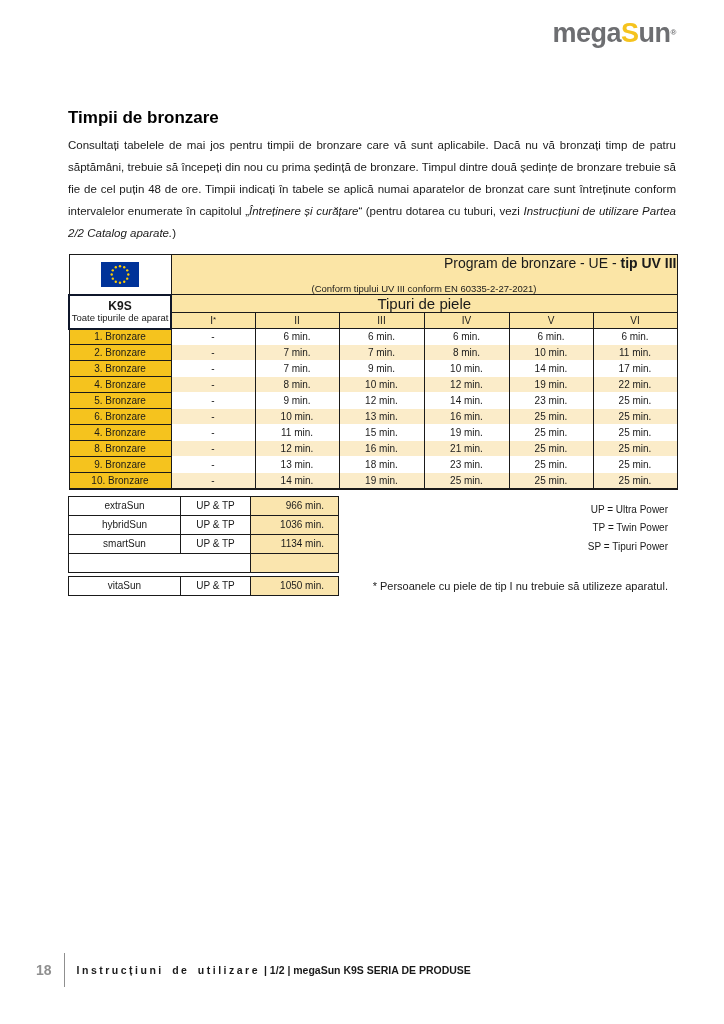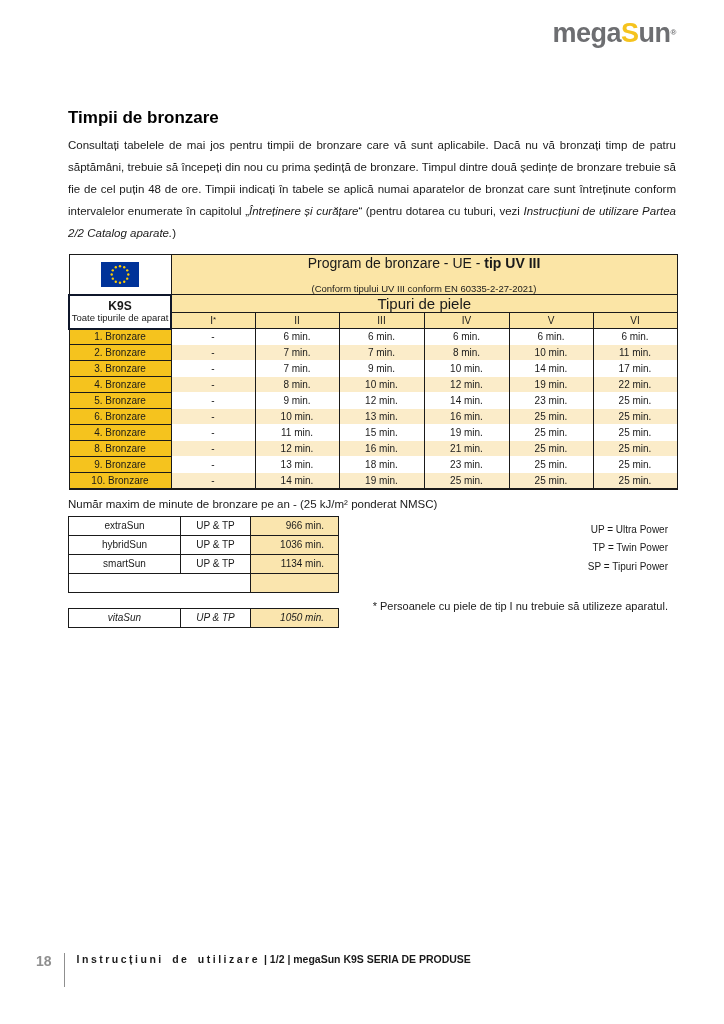--- a/index.html
+++ b/index.html
@@ -18,45 +18,45 @@
   .content { margin:0 48px 0 68px; width:608px; }
   .heading { margin-top:58px; font-size:17px; font-weight:bold; color:#000000; }
   .intro { margin-top:6px; font-size:11.5px; line-height:22px; text-align:justify; }
   .intro i { font-style:italic; }
   
   table.main { margin-top:10px; width:608px; border-collapse:collapse; table-layout:fixed;
                border:1px solid #1a1a1a; border-bottom:2px solid #1a1a1a; }
   table.main td { padding:0; text-align:center; vertical-align:middle; }
   .flag-cell { background:#fff; border:1px solid #1a1a1a; }
   .title-cell { background:#FBE5A6; border:1px solid #1a1a1a; padding:4px 0 3px; }
-  .t-title { font-size:14px; }
+  .t-title { font-size:14px;text-align:right; }
   .t-title b { font-weight:bold; }
   .t-sub { font-size:9.5px; margin-top:12px; }
   .k9s-cell { background:#fff; border:2px solid #0f172a; padding:1px 4px; }
   .k9s-model { font-size:12px; font-weight:bold; line-height:13px; }
   .k9s-note { font-size:9.5px; line-height:10.5px; }
   .skin-head { background:#FBE5A6; border:1px solid #1a1a1a; font-size:15px; height:15px; }
   .col-head { background:#FBE5A6; border:1px solid #1a1a1a; font-size:10px; height:15px; }
   .col-head sup { font-size:8px; vertical-align:top; }
   table.main tbody tr { height:16px; }
   .row-label { background:#F5C31E; border:1px solid #1a1a1a; font-size:10px; }
   .data-cell { background:#fff; border-left:1px solid #1a1a1a; border-right:1px solid #1a1a1a;
                border-top:1px solid #ffffff; font-size:10px; }
   table.main tbody tr.alt .data-cell { background:#FBECC9; }
   
   .annual-heading { margin-top:8px; font-size:11.5px; }
   .annual-zone { position:relative; margin-top:6px; height:125px; }
   table.annual { border-collapse:collapse; table-layout:fixed; }
   table.annual td { border:1px solid #1a1a1a; height:19px; font-size:10px; text-align:center; padding:0; }
   table.annual td.min-cell { background:#FAE5AE; text-align:right; padding-right:14px; }
-  table.annual-b { margin-top:15px;font-style:italic; }
+  table.annual-b { margin-top:3px; }
   .legend { position:absolute; top:5px; right:8px; text-align:right; font-size:10px; line-height:18.5px; }
   .footnote { position:absolute; top:84px; right:8px; font-size:11px; }
   
-  .footer { position:absolute; left:36px; top:953px; display:flex; }
+  .footer { position:absolute; left:36px; top:953px; display:flex; align-items:center; }
   .page-num { color:#8f8f8f; font-weight:bold; font-size:14px; }
   .footer-divider { width:1px; height:34px; background:#8f8f8f; margin:0 12px; }
   .footer-text { font-size:10.5px; font-weight:bold; white-space:nowrap; }
   .footer-text .spaced { letter-spacing:2.5px; word-spacing:3px; margin-right:4px; }
   .eu-flag { display:block; margin:0 auto; }
 </style>
 </head>
 <body>
 
 <div class="page">
@@ -211,21 +211,20 @@
             <td class="data-cell">-</td>
             <td class="data-cell">14 min.</td>
             <td class="data-cell">19 min.</td>
             <td class="data-cell">25 min.</td>
             <td class="data-cell">25 min.</td>
             <td class="data-cell">25 min.</td>
           </tr>
         </tbody>
     </table>
 
-    <div class="annual-heading">Număr maxim de minute de bronzare pe an - (25 kJ/m² ponderat NMSC)</div>
 
     <div class="annual-zone">
       <table class="annual">
         <colgroup>
             <col style="width:112px">
             <col style="width:70px">
             <col style="width:88px">
           </colgroup>
         <tbody>
             <tr>

